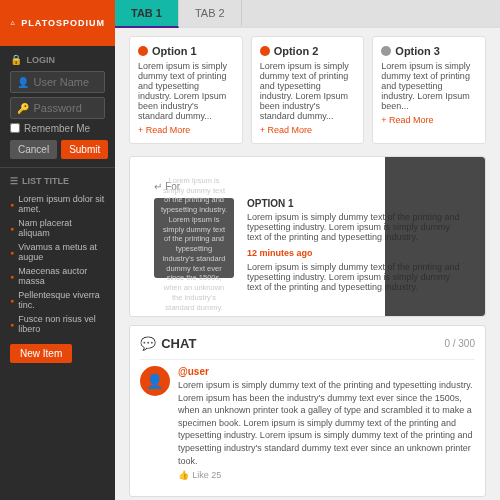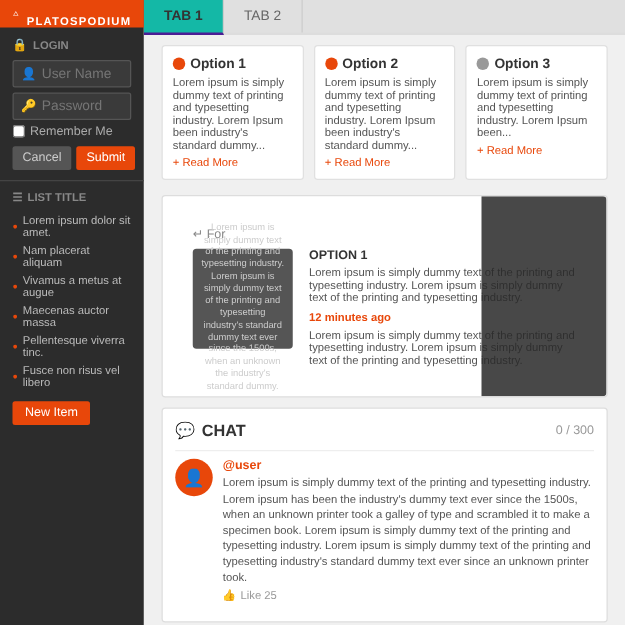--- a/index.html
+++ b/index.html
@@ -19,23 +19,23 @@
       min-width: 115px;
       background: #2c2c2c;
       color: #ccc;
       display: flex;
       flex-direction: column;
       height: 500px;
     }
 
     .sidebar-logo {
       background: #e8470a;
-      padding: 0 10px;
-      display: flex;
-      align-items: flex-end;
+      padding: 12px 10px;
+      display: flex;
+      align-items: center;
       gap: 6px;
     }
     .logo-icon {
       width: 22px;
       height: 22px;
     }
     .logo-text {
       color: white;
       font-size: 9px;
       font-weight: bold;

